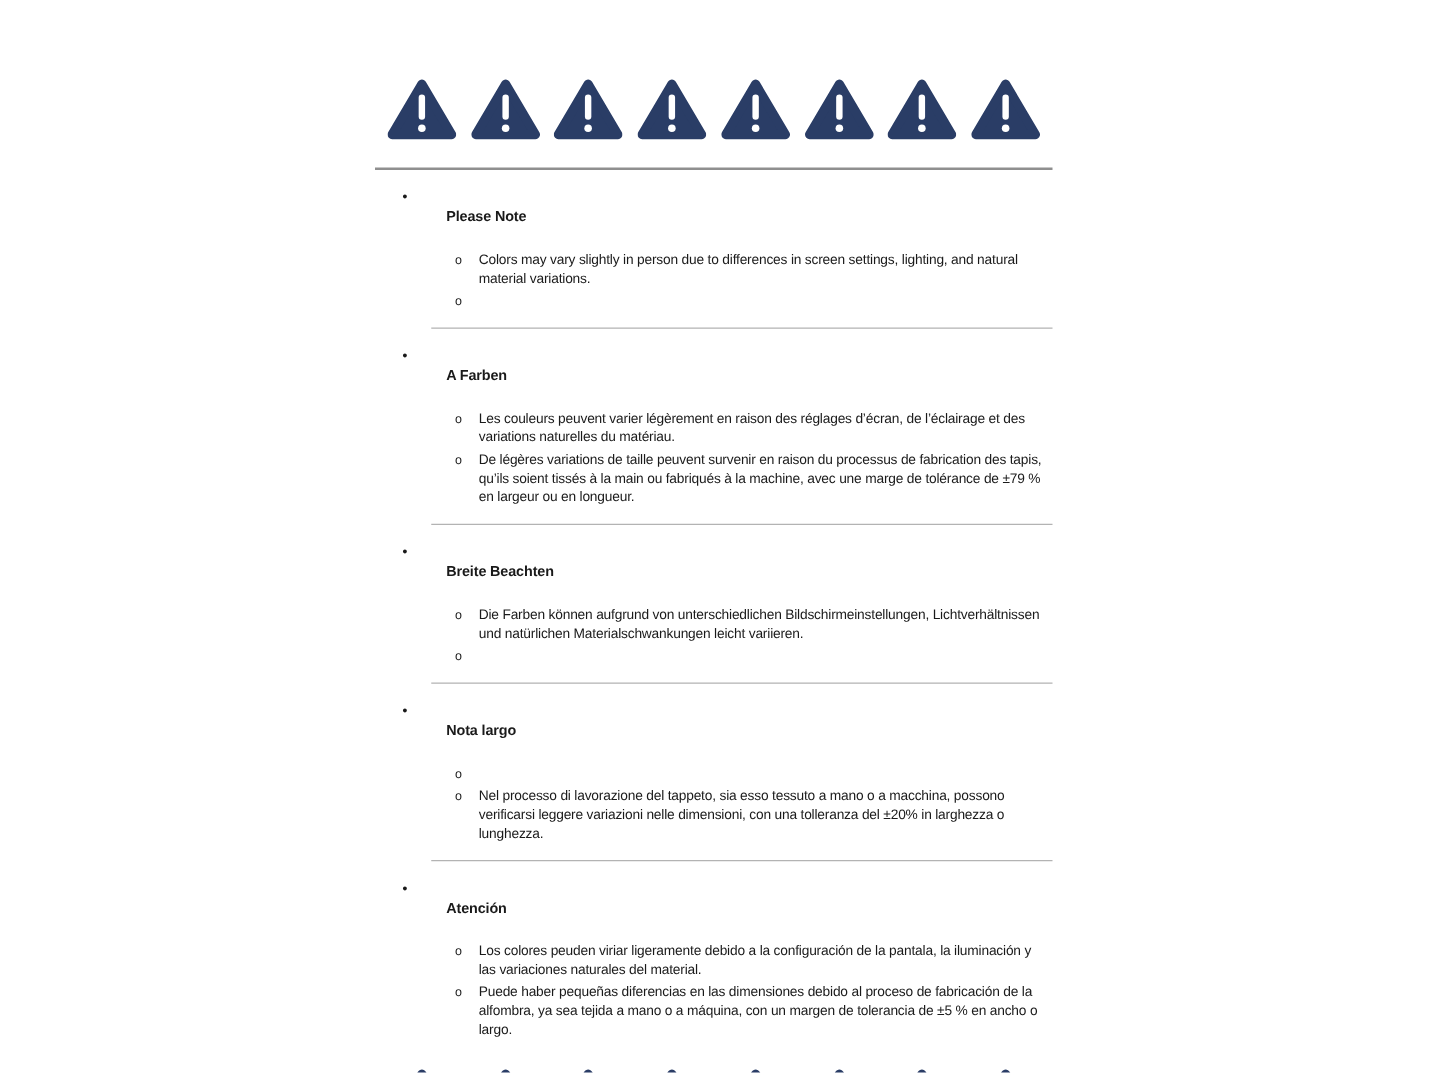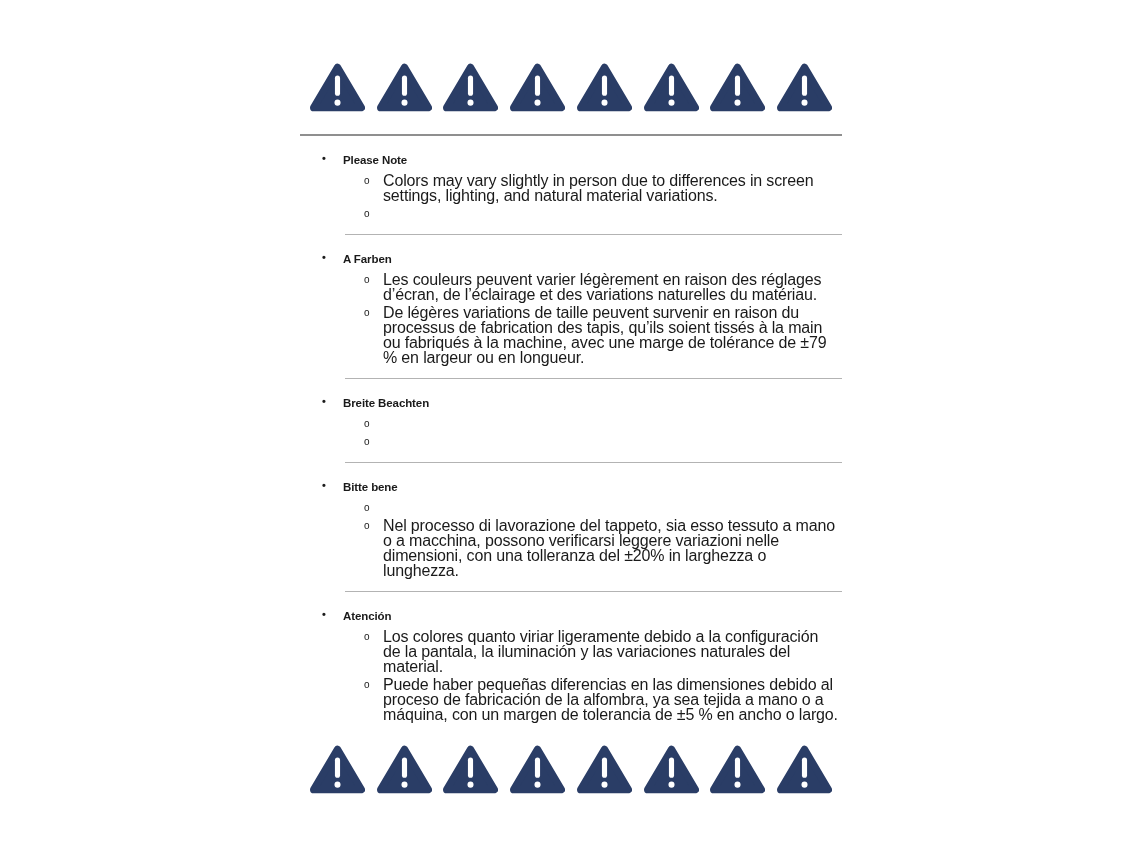--- a/index.html
+++ b/index.html
@@ -58,40 +58,40 @@
     line-height: 15px;
   }
   .head .bullet {
     width: 19px;
     margin-left: 22px;
     font-size: 11px;
     font-weight: bold;
     text-align: left;
   }
   .head h2 {
-    margin: 2px;
+    margin: 16px;
     font-size: 11.5px;
     font-weight: bold;
     letter-spacing: -0.1px;
   }
   .item {
     display: flex;
     margin-top: 3px;
     line-height: 15px;
   }
   .item .sub-bullet {
     width: 19px;
     margin-left: 64px;
     font-size: 10px;
     flex-shrink: 0;
   }
   .item p {
     margin: 0;
     width: 457px;
-    font-size: 16px;
+    font-size: 11px;
     letter-spacing: -0.15px;
   }
 </style>
 </head>
 <body>
 
 <div class="doc">
 
   <div class="icon-row top">
   <span class="warn-icon">
@@ -192,50 +192,51 @@
     <hr class="rule rule-indent">
   </section>
 
   <section class="note-section">
     <div class="head">
       <span class="bullet">•</span>
       <h2>Breite Beachten</h2>
     </div>
     <div class="item">
       <span class="sub-bullet">o</span>
+      <p>Die Farben können aufgrund von unterschiedlichen Bildschirmeinstellungen, Lichtverhältnissen und natürlichen Materialschwankungen leicht variieren.</p>
     </div>
     <div class="item">
       <span class="sub-bullet">o</span>
     </div>
     <hr class="rule rule-indent">
   </section>
 
   <section class="note-section">
     <div class="head">
       <span class="bullet">•</span>
-      <h2>Bitte bene</h2>
+      <h2>Nota largo</h2>
     </div>
     <div class="item">
       <span class="sub-bullet">o</span>
     </div>
     <div class="item">
       <span class="sub-bullet">o</span>
       <p>Nel processo di lavorazione del tappeto, sia esso tessuto a mano o a macchina, possono verificarsi leggere variazioni nelle dimensioni, con una tolleranza del ±20% in larghezza o lunghezza.</p>
     </div>
     <hr class="rule rule-indent">
   </section>
 
   <section class="note-section">
     <div class="head">
       <span class="bullet">•</span>
       <h2>Atención</h2>
     </div>
     <div class="item">
       <span class="sub-bullet">o</span>
-      <p>Los colores quanto viriar ligeramente debido a la configuración de la pantala, la iluminación y las variaciones naturales del material.</p>
+      <p>Los colores peuden viriar ligeramente debido a la configuración de la pantala, la iluminación y las variaciones naturales del material.</p>
     </div>
     <div class="item">
       <span class="sub-bullet">o</span>
       <p>Puede haber pequeñas diferencias en las dimensiones debido al proceso de fabricación de la alfombra, ya sea tejida a mano o a máquina, con un margen de tolerancia de ±5 % en ancho o largo.</p>
     </div>
   </section>
 
   <div class="icon-row bottom">
   <span class="warn-icon">
     <svg viewBox="0 0 60 54" xmlns="http://www.w3.org/2000/svg">

